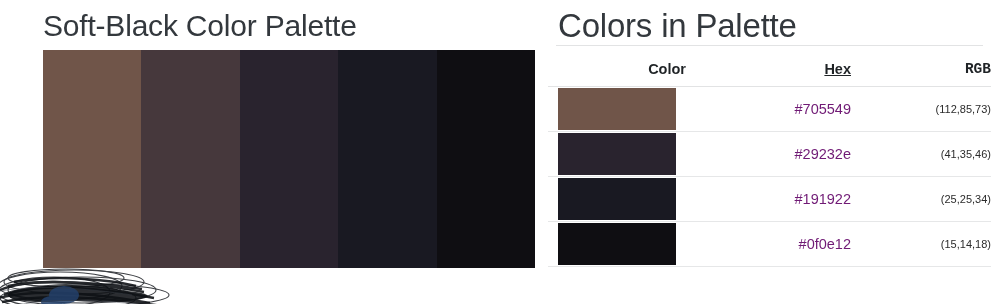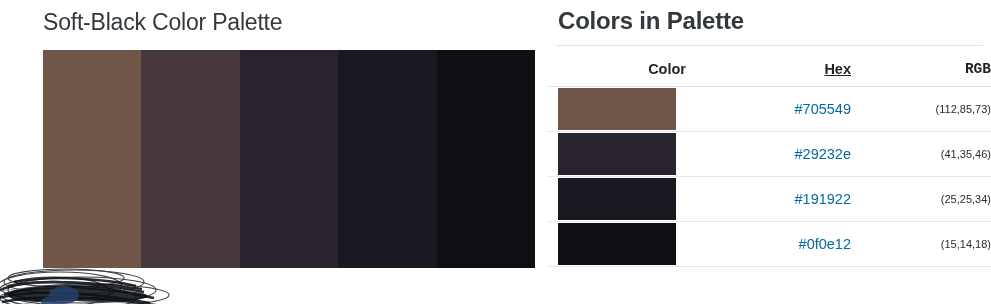--- a/index.html
+++ b/index.html
@@ -23,21 +23,21 @@
     left: 0;
     top: 0;
     width: 548px;
     height: 304px;
   }
 
   #palette-title {
     position: absolute;
     left: 43px;
     top: 9px;
-    font-size: 23px;
+    font-size: 30px;
     font-weight: 400;
     letter-spacing: -0.2px;
     color: #33383d;
     white-space: nowrap;
   }
 
   #palette-strip {
     position: absolute;
     left: 43px;
     top: 50px;
@@ -66,22 +66,22 @@
     left: 548px;
     top: 0;
     width: 443px;
     height: 304px;
   }
 
   #colors-title {
     position: absolute;
     left: 10px;
     top: 7px;
-    font-size: 24px;
-    font-weight: 700;
+    font-size: 33px;
+    font-weight: 400;
     letter-spacing: -0.2px;
     color: #33383d;
     white-space: nowrap;
   }
 
   #title-rule {
     position: absolute;
     left: 8px;
     top: 45px;
     width: 427px;
@@ -125,21 +125,21 @@
 
   td.cell-color { padding: 0; }
   .swatch-cell-box {
     width: 118px;
     height: 42px;
     margin-left: 10px;
   }
   td.cell-hex {
     padding-left: 22px;
     font-size: 14.5px;
-    color: #0369a1;
+    color: #701a75;
   }
   td.cell-rgb {
     padding-left: 12px;
     font-size: 11px;
     color: #2b2b2b;
   }
 </style>
 </head>
 <body>
 

